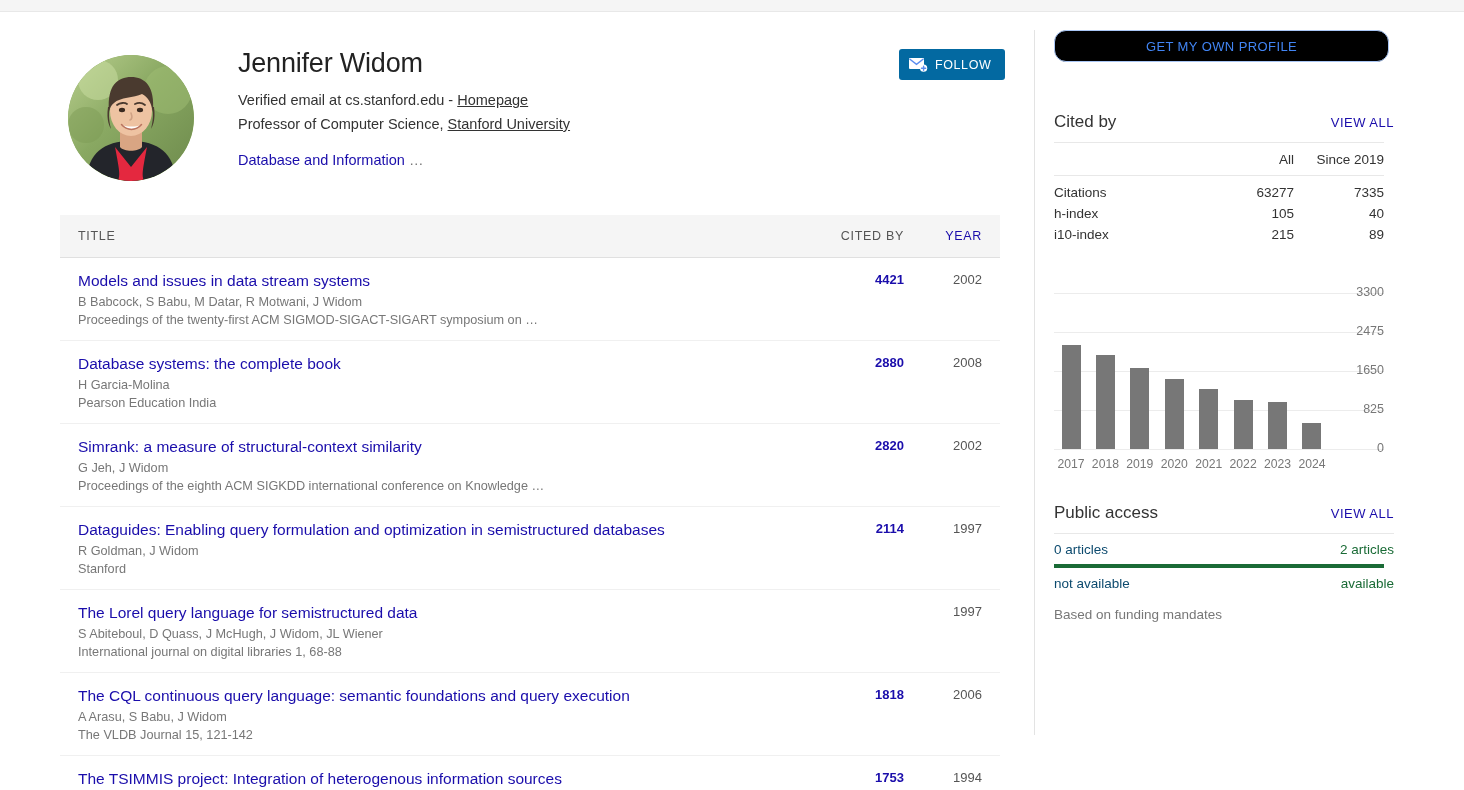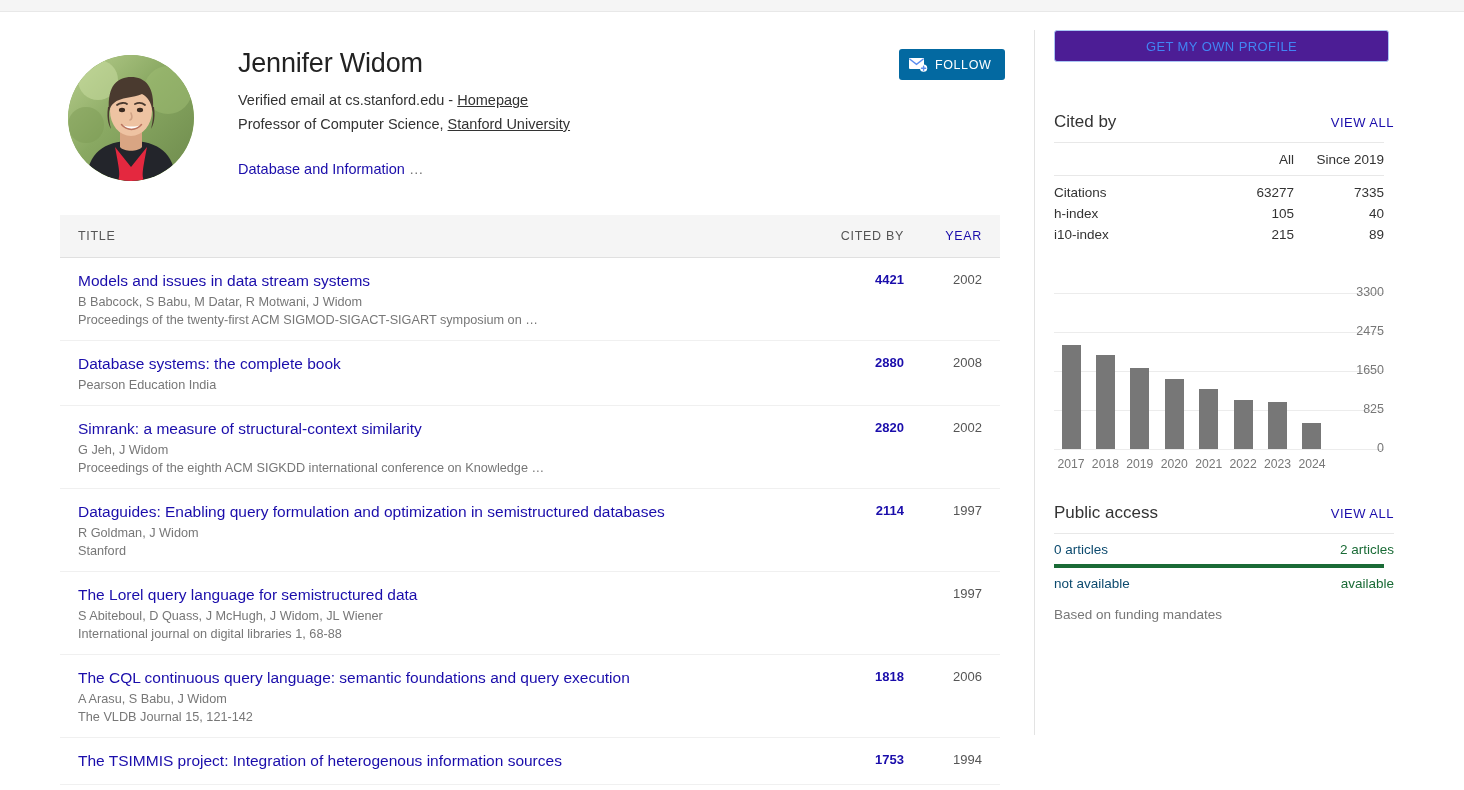--- a/index.html
+++ b/index.html
@@ -77,21 +77,21 @@
     font-size: 14.5px;
     color: #333;
     line-height: 24px;
   }
   .profile-line a, .link-u {
     color: #333;
     text-decoration: underline;
     cursor: pointer;
   }
   .profile-interests {
-    margin-top: 23px;
+    margin-top: 14px;
     font-size: 14.5px;
     line-height: 20px;
   }
   .profile-interests a {
     color: #1a0dab;
     text-decoration: none;
     cursor: pointer;
   }
   .profile-interests .ellipsis { color: #777; }
 
@@ -181,22 +181,22 @@
     font-size: 13px;
     color: #555;
     padding-top: 2px;
   }
 
   
   .own-profile-btn {
     width: 335px;
     height: 32px;
     border: 1px solid #a9c6f5;
-    border-radius: 3px;
-    background: #4c1d95;
+    border-radius: 12px;
+    background: #000000;
     color: #4285f4;
     font-size: 13px;
     letter-spacing: 0.4px;
     font-family: "Liberation Sans", sans-serif;
     cursor: pointer;
   }
 
   .panel { margin-top: 50px; }
   .panel-head {
     display: flex;
@@ -424,20 +424,21 @@
               <a class="pub-title">Models and issues in data stream systems</a>
               <div class="pub-authors">B Babcock, S Babu, M Datar, R Motwani, J Widom</div>
               <div class="pub-venue">Proceedings of the twenty-first ACM SIGMOD-SIGACT-SIGART symposium on …</div>
             </div>
             <div class="pub-cited">4421</div>
             <div class="pub-year">2002</div>
           </div>
           <div class="pub-row">
             <div class="pub-main">
               <a class="pub-title">Database systems: the complete book</a>
+              <div class="pub-authors">H Garcia-Molina</div>
               <div class="pub-venue">Pearson Education India</div>
             </div>
             <div class="pub-cited">2880</div>
             <div class="pub-year">2008</div>
           </div>
           <div class="pub-row">
             <div class="pub-main">
               <a class="pub-title">Simrank: a measure of structural-context similarity</a>
               <div class="pub-authors">G Jeh, J Widom</div>
               <div class="pub-venue">Proceedings of the eighth ACM SIGKDD international conference on Knowledge …</div>

